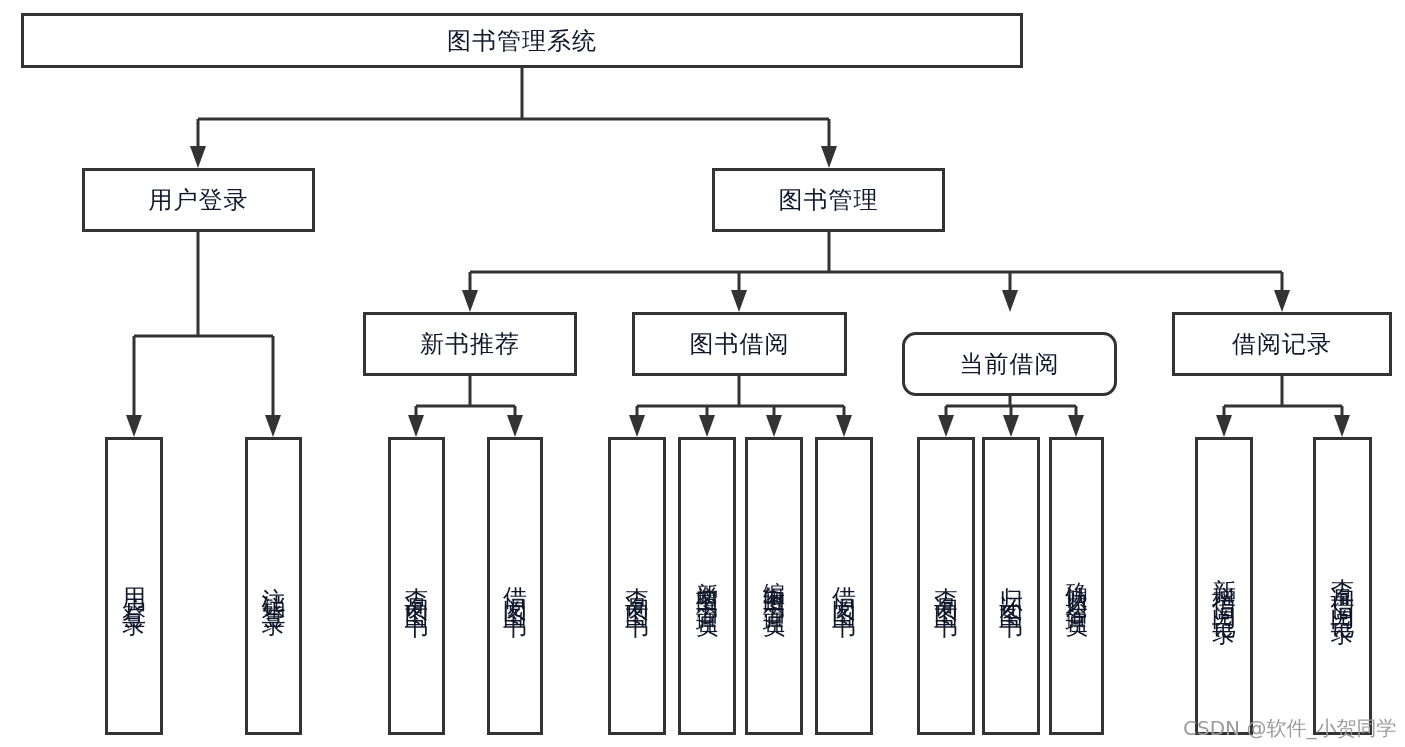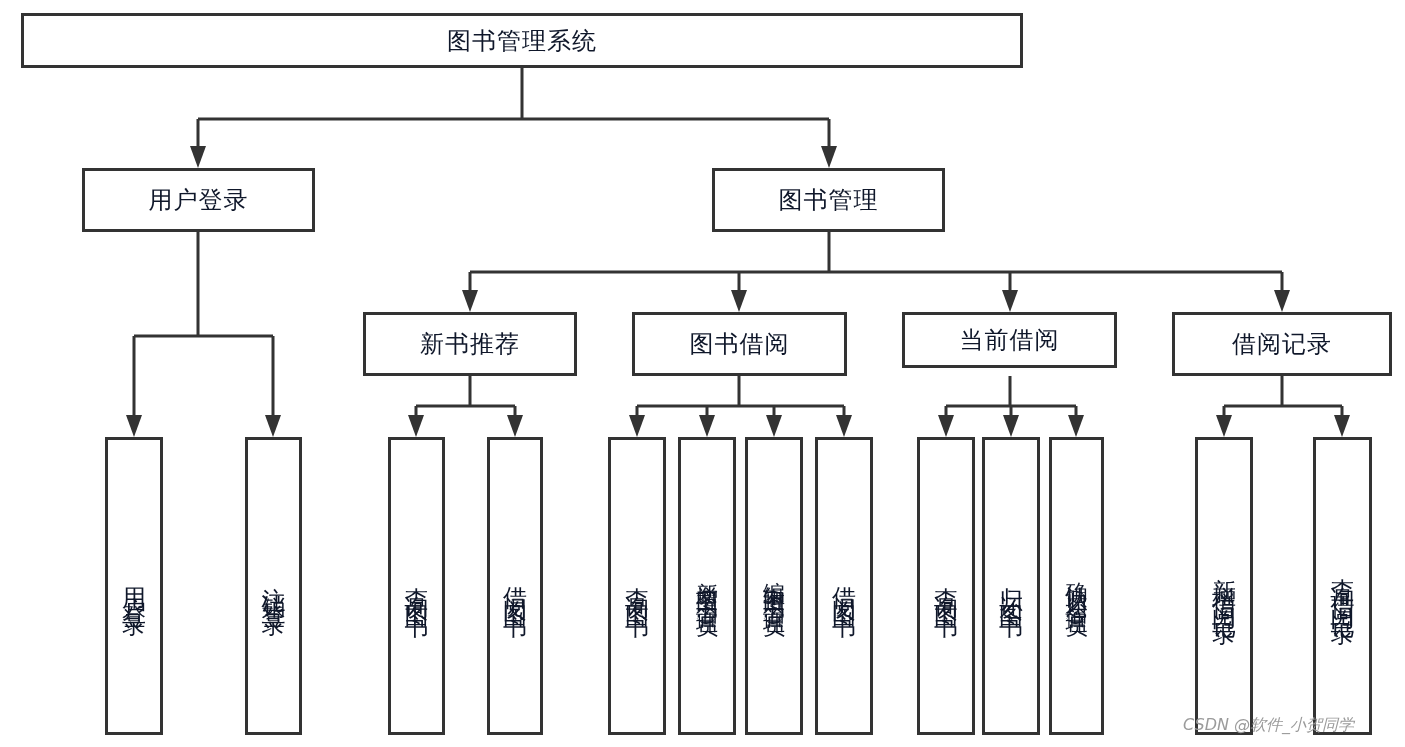--- a/index.html
+++ b/index.html
@@ -35,23 +35,22 @@
     letter-spacing: 9px;
     line-height: 1;
   }
   .box.v .vtext.tight {
     letter-spacing: 5px;
     font-size: 22px;
   }
   .watermark {
     position: absolute;
     color: #9b9b9b;
-    font-size: 16px;
+    font-size: 20px;
     white-space: nowrap;
-    font-style: italic;
   }
 </style>
 </head>
 <body>
 
 <div class="canvas">
 
   <svg class="connectors" viewBox="0 0 1405 747" aria-hidden="true">
 
     <path d="M522 68 V119 M198 119 H829 M198 119 V147 M829 119 V147" stroke="#333333"></path>
@@ -99,21 +98,21 @@
   <div class="box h" style="left:712px; top:168px; width:233px; height:64px;">
     <span>图书管理</span>
   </div>
 
   <div class="box h" style="left:632px; top:312px; width:215px; height:64px;">
     <span>图书借阅</span>
   </div>
   <div class="box h" style="left:363px; top:312px; width:214px; height:64px;">
     <span>新书推荐</span>
   </div>
-  <div class="box h" style="left:902px; top:312px; width:215px; height:56px;">
+  <div class="box h" style="left:902px; top:332px; width:215px; height:64px;border-radius:14px;">
     <span>当前借阅</span>
   </div>
   <div class="box h" style="left:1172px; top:312px; width:220px; height:64px;">
     <span>借阅记录</span>
   </div>
 
   <div class="box v" style="left:105px; top:437px; width:58px; height:298px;">
     <span class="vtext">用户登录</span>
   </div>
   <div class="box v" style="left:245px; top:437px; width:57px; height:298px;">

